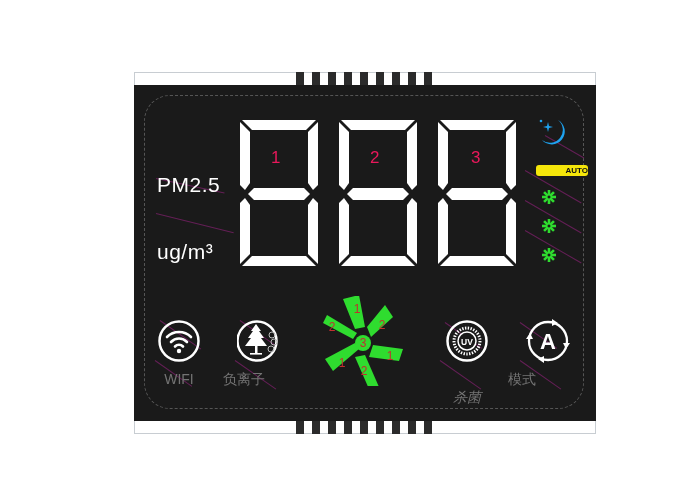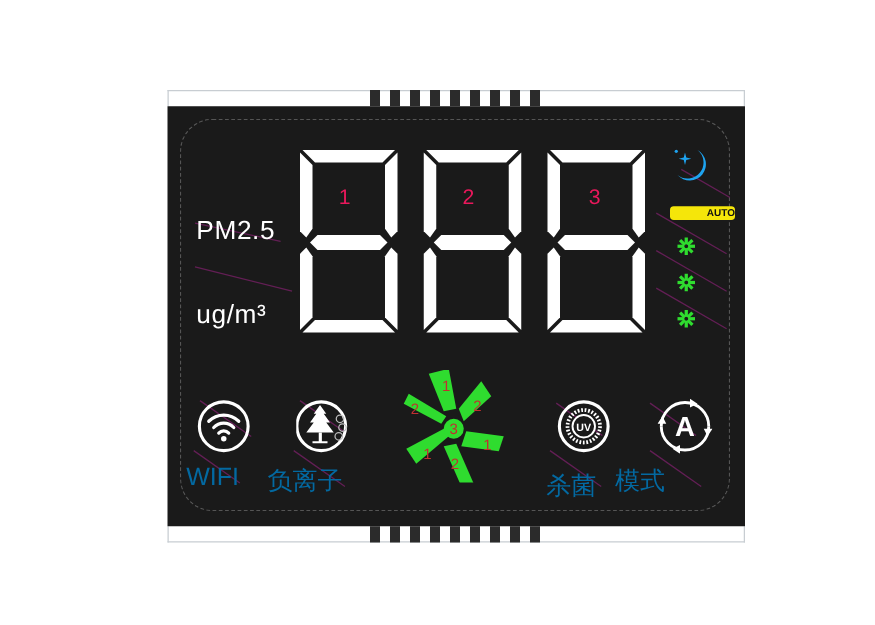--- a/index.html
+++ b/index.html
@@ -11,21 +11,21 @@
   .pins.top { top:72px; }
   .pins.bottom { top:421px; }
   .pin { width:8px; height:13px; background:#2b2b2b; }
   .panel { position:absolute; left:134px; top:85px; width:462px; height:336px; background:#1a1a1a; }
   .panel-inner { position:absolute; left:10px; top:10px; width:440px; height:314px; border:1px dashed #555; border-radius:26px; box-sizing:border-box; }
   .label { position:absolute; color:#ffffff; font-weight:normal; font-size:21px; letter-spacing:0.5px;text-align:center; }
   .digit-num { position:absolute; color:#e8185b; font-size:17px; }
   .side-icon { position:absolute; }
   .auto-badge { position:absolute; left:536px; top:165px; width:52px; height:11px; background:#f5e60a; border-radius:3px; color:#111; font-size:8px; font-weight:bold; text-align:right; line-height:11px; }
   .btn-icon { position:absolute; }
-  .btn-label { position:absolute; color:#0369a1; font-size:20px; text-align:left; width:60px; }
+  .btn-label { position:absolute; color:#737373; font-size:14px; text-align:center; width:60px; }
   .stripe { position:absolute; height:1px; background:#6b1f5c; transform-origin:left center; opacity:0.9; }
 </style>
 </head>
 <body>
 
 <div class="strip top"></div>
 <div class="pins top">
   <div class="pin"></div>
     <div class="pin"></div>
     <div class="pin"></div>
@@ -182,21 +182,21 @@
   <circle cx="34" cy="30" r="3" fill="none" stroke="#bbb" stroke-width="1"></circle>
 </svg>
 <div class="btn-label" style="left:214px;top:371px;">负离子</div>
 
 <svg class="btn-icon" style="left:445px;top:319px;" width="44" height="44">
   <circle cx="22" cy="22" r="19.5" fill="none" stroke="#fff" stroke-width="2.5"></circle>
   <circle cx="22" cy="22" r="13" fill="none" stroke="#fff" stroke-width="3" stroke-dasharray="1.4 1.4"></circle>
   <circle cx="22" cy="22" r="9" fill="#1a1a1a" stroke="#fff" stroke-width="1.5"></circle>
   <text x="22" y="25.5" font-size="8.5" font-weight="bold" fill="#fff" text-anchor="middle" font-family="Liberation Sans, sans-serif">UV</text>
 </svg>
-<div class="btn-label" style="left:437px;top:375px;">杀菌</div>
+<div class="btn-label" style="left:437px;top:389px;font-style:italic;">杀菌</div>
 
 <svg class="btn-icon" style="left:526px;top:319px;" width="44" height="44">
   <path d="M22,3 A19,19 0 0,1 41,22" fill="none" stroke="#fff" stroke-width="2.3"></path>
   <path d="M41,22 A19,19 0 0,1 22,41" fill="none" stroke="#fff" stroke-width="2.3"></path>
   <path d="M22,41 A19,19 0 0,1 3,22" fill="none" stroke="#fff" stroke-width="2.3"></path>
   <path d="M3,22 A19,19 0 0,1 22,3" fill="none" stroke="#fff" stroke-width="2.3"></path>
   <polygon points="26,0 32,4 26,7" fill="#fff"></polygon>
   <polygon points="44,24 40,30 37,24" fill="#fff"></polygon>
   <polygon points="18,44 12,40 18,37" fill="#fff"></polygon>
   <polygon points="0,20 4,14 7,20" fill="#fff"></polygon>

